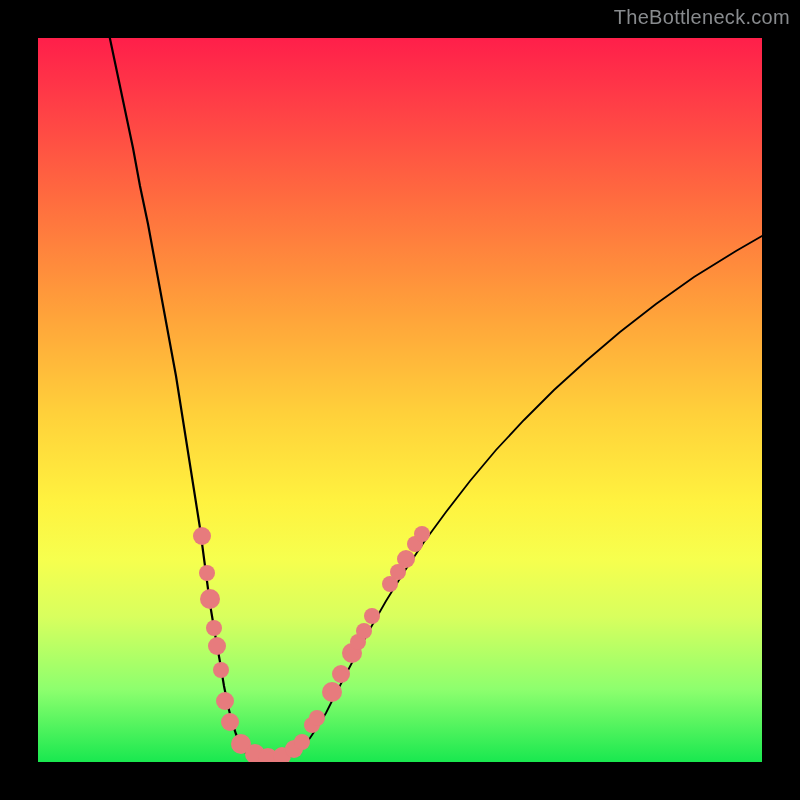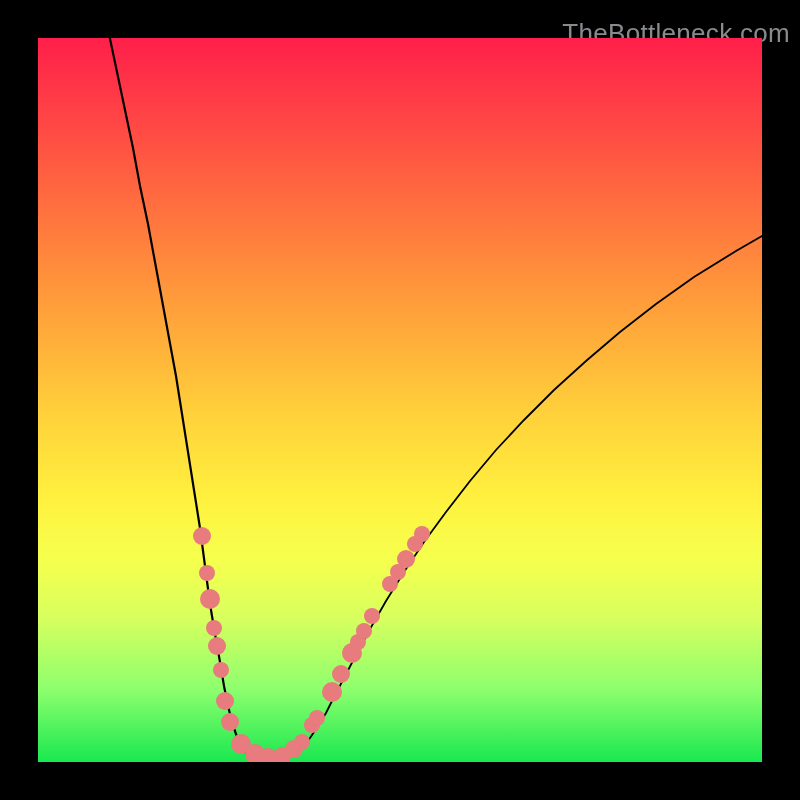--- a/index.html
+++ b/index.html
@@ -34,24 +34,24 @@
       #fff23f 64%,
       #f6ff4e 72%,
       #d8ff5e 80%,
       #8dff6e 90%,
       #19e84f 100%
     );
     overflow: hidden;
   }
   .watermark {
     position: absolute;
-    top: 18px;
+    top: 6px;
     right: 10px;
     color: #888b8e;
-    font-size: 26px;
+    font-size: 20px;
     font-weight: 500;
     letter-spacing: 0.3px;
     user-select: none;
   }
   svg.curves {
     position: absolute;
     left: 0;
     top: 0;
     width: 724px;
     height: 724px;

